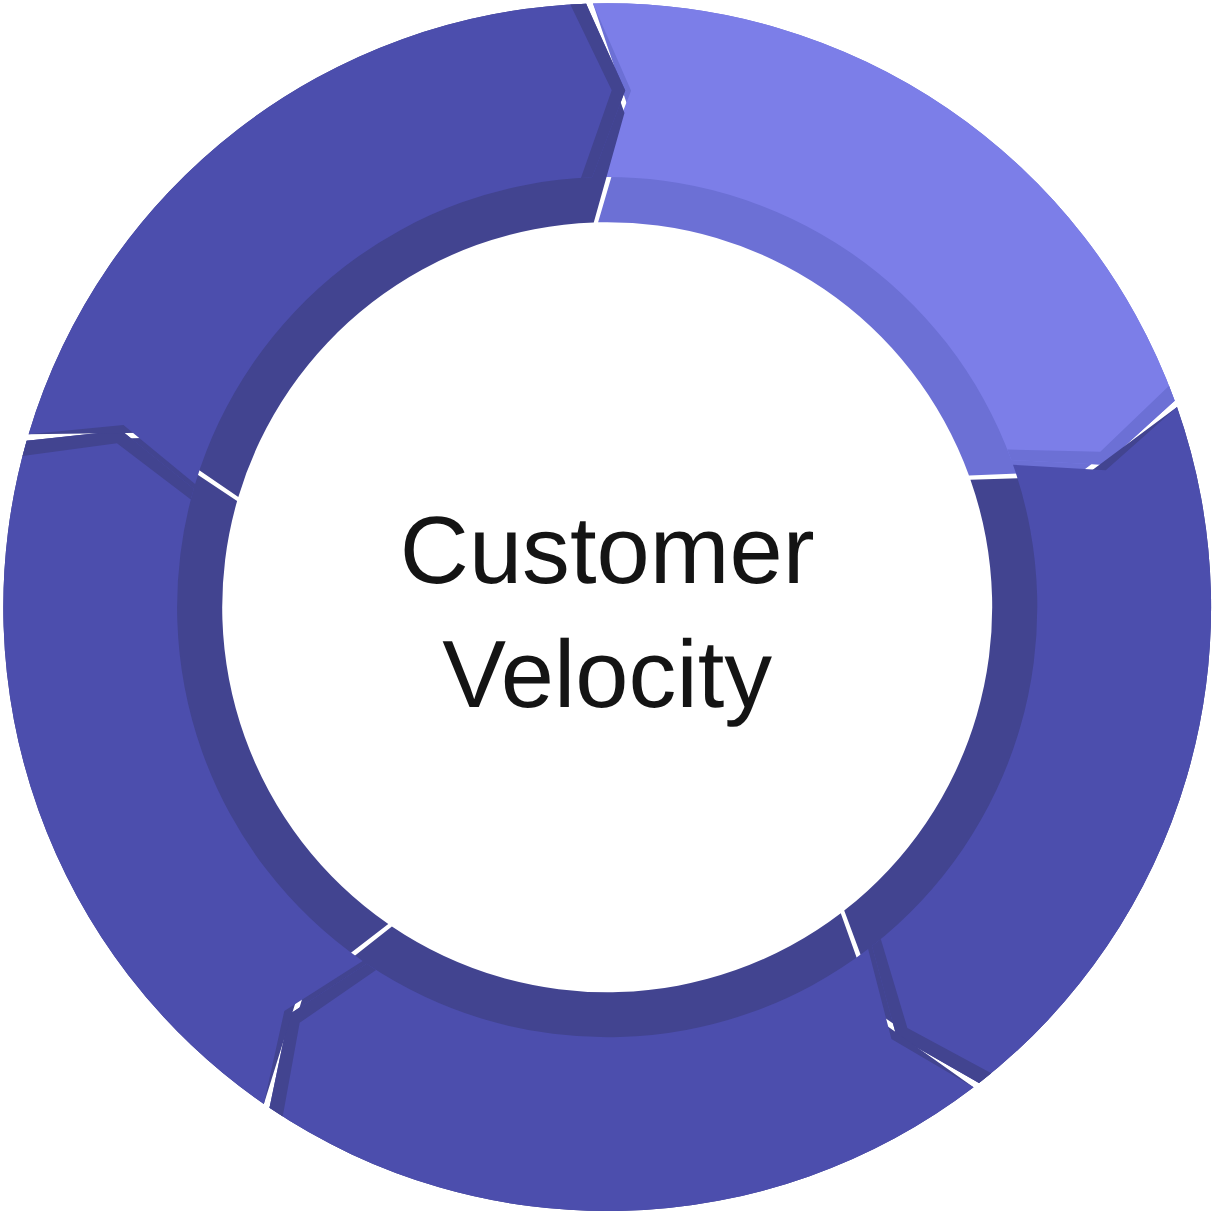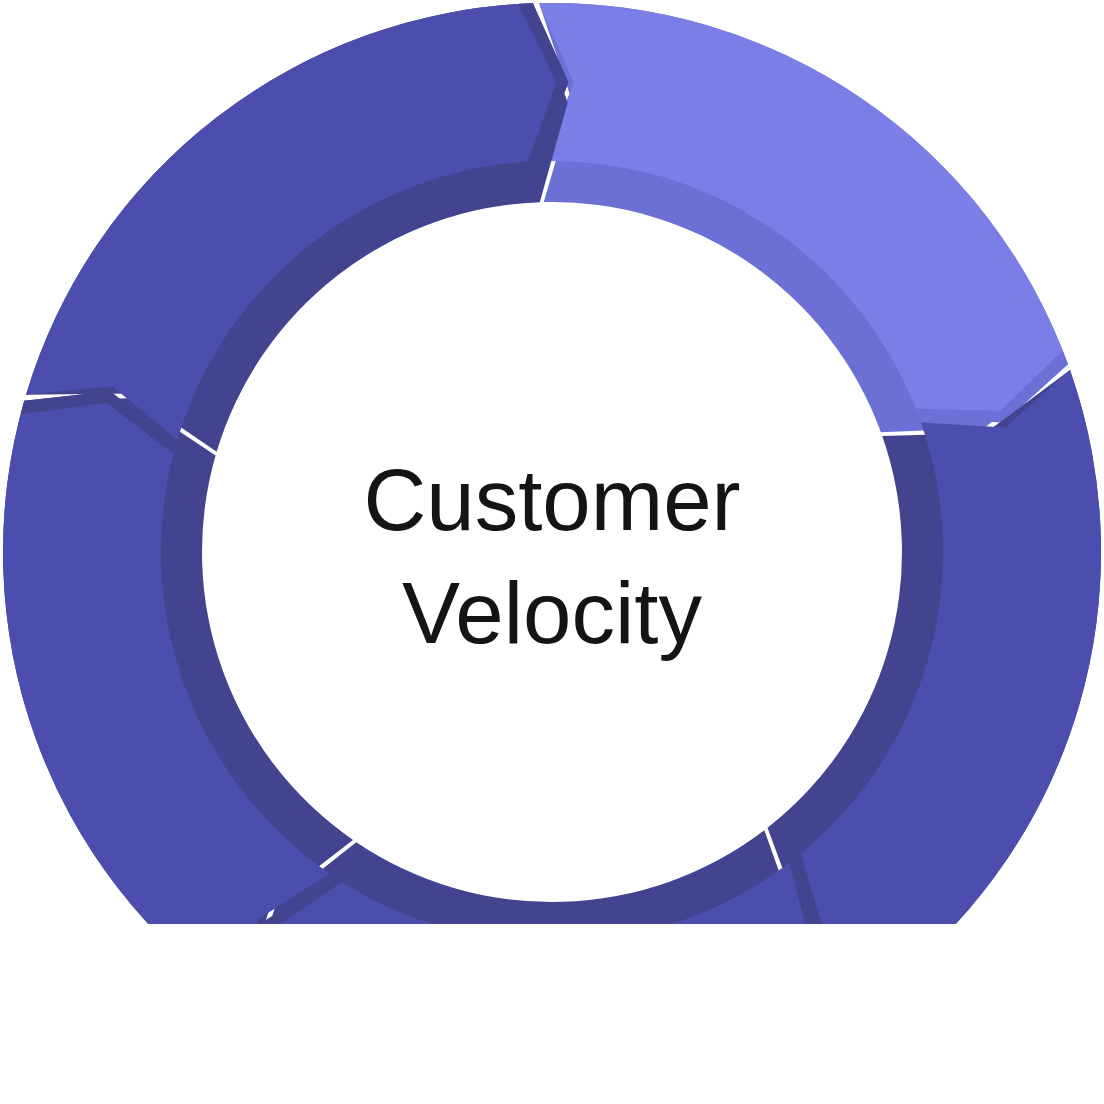--- a/index.html
+++ b/index.html
@@ -2,21 +2,21 @@
 <html><head>
 <meta charset="utf-8">
 <style>
   html, body {
     margin: 0;
     padding: 0;
     background: #ffffff;
   }
   .stage-wrap {
     width: 1104px;
-    height: 924px;
+    height: 1104px;
     position: relative;
     font-family: "Liberation Sans", sans-serif;
   }
   svg { display: block; }
   .seg-label {
     font-family: "Liberation Sans", sans-serif;
     letter-spacing: 2px;
   }
   .center-title {
     font-family: "Liberation Sans", sans-serif;

